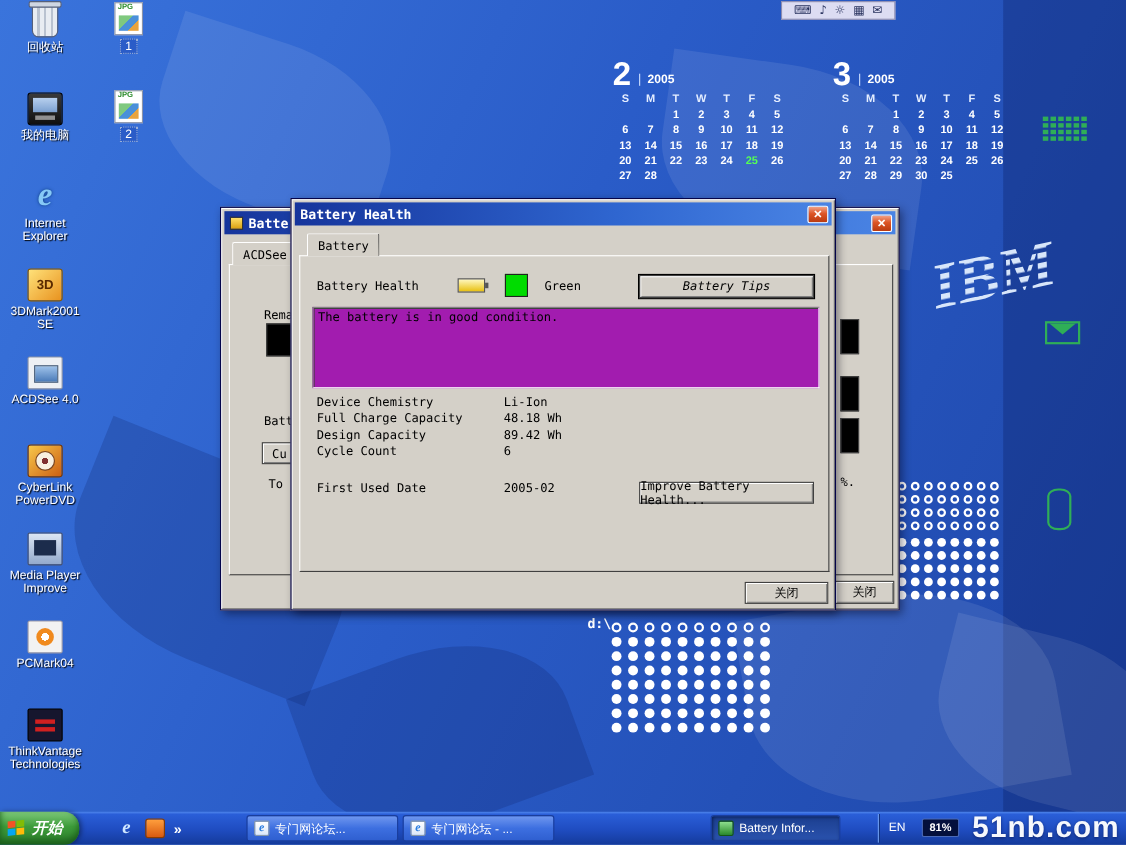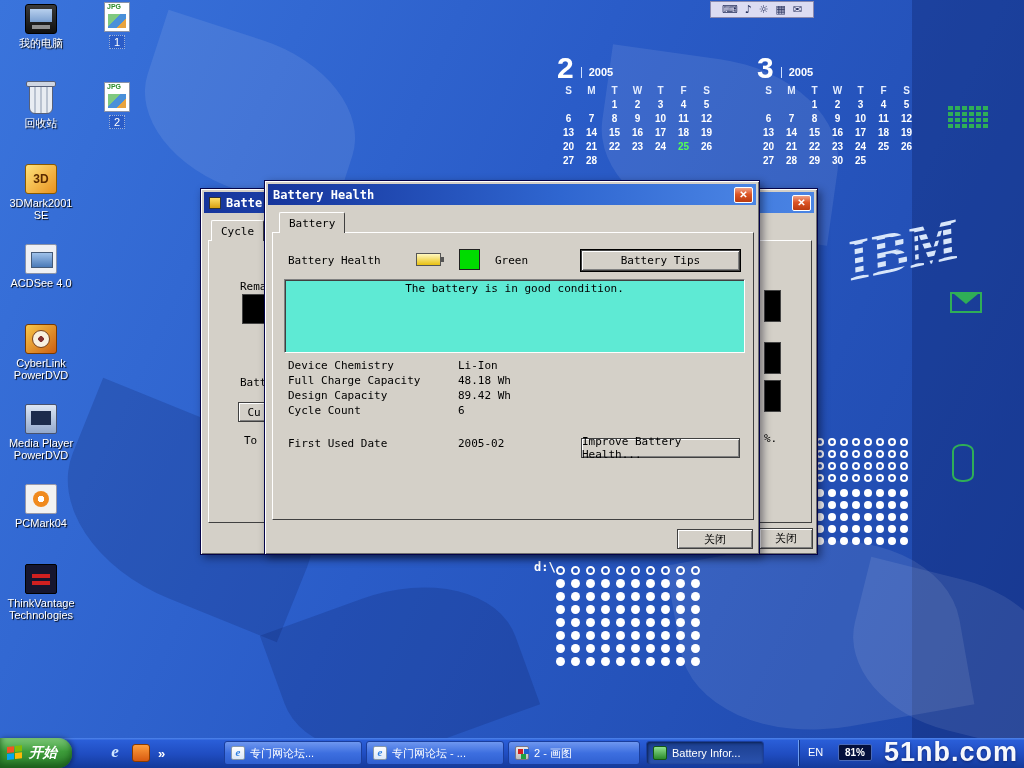--- a/index.html
+++ b/index.html
@@ -91,23 +91,23 @@
   .close-btn { width:19px; height:16px; border-radius:2px; flex:none;
     background:linear-gradient(#f1a287,#dd5526 45%,#b93a10); border:1px solid #fff;
     color:#fff; font:bold 10px "Liberation Sans",sans-serif; display:flex; align-items:center; justify-content:center; }
   .tab { position:absolute; height:21px; padding:0 9px; background:#d4d0c8;
     border:1px solid #404040; border-bottom:none; border-left-color:#fff; border-top-color:#fff;
     font:11px "DejaVu Sans Mono",monospace; display:flex; align-items:center; z-index:3; border-radius:2px 2px 0 0; }
   .tabpage { position:absolute; background:#d4d0c8; border:1px solid #404040; border-left-color:#fff; border-top-color:#fff; z-index:2; }
   .cbtn { position:absolute; background:#d4d0c8; border:1px solid #404040;
     box-shadow: inset 1px 1px 0 #fff, inset -1px -1px 0 #808080;
     font:11px "DejaVu Sans Mono",monospace; color:#000; display:flex; align-items:center; justify-content:center; }
-  .cbtn.default { outline:1px solid #000; }
-  .sunken { position:absolute; background:#5eead4; border:1px solid #808080; border-right-color:#fff; border-bottom-color:#fff;
-    box-shadow: inset 1px 1px 0 #404040; text-align: center; }
+  .cbtn.default { outline:1px solid #000;font-style:italic; }
+  .sunken { position:absolute; background:#a21caf; border:1px solid #808080; border-right-color:#fff; border-bottom-color:#fff;
+    box-shadow: inset 1px 1px 0 #404040; }
   .mono { position:absolute; font:11px "DejaVu Sans Mono",monospace; color:#000; white-space:nowrap; }
   .black-box { position:absolute; background:#000; border:1px solid #444; }
 
   #bg-window { left:200px; top:188px; width:618px; height:367px; z-index:20; }
   #dialog    { left:264px; top:180px; width:496px; height:375px; z-index:30; }
 
   .batt-icon { position:absolute; width:25px; height:13px; background:linear-gradient(#fff8c0,#e8c010); border:1px solid #555; }
   .batt-icon::after { content:""; position:absolute; right:-4px; top:3px; width:3px; height:5px; background:#555; }
   .status-sq { position:absolute; width:21px; height:21px; background:#00dc00; border:1px solid #222; }
 
@@ -463,42 +463,46 @@
       <span class="cal-cell">29</span>
       <span class="cal-cell">30</span>
       <span class="cal-cell">25</span>
       <span class="cal-cell"></span>
       <span class="cal-cell"></span>
     </div>
   </div>
 
 <div id="desktop-icons">
     <div class="desk-icon">
+     <div class="dicon icn-recycle-bin"></div>
+     <div class="dlabel">回收站</div>
+   </div>
+    <div class="desk-icon">
      <div class="dicon icn-my-computer"></div>
      <div class="dlabel">我的电脑</div>
    </div>
     <div class="desk-icon">
-     <div class="dicon icn-recycle-bin"></div>
-     <div class="dlabel">回收站</div>
+     <div class="dicon icn-ie"></div>
+     <div class="dlabel">Internet Explorer</div>
    </div>
     <div class="desk-icon">
      <div class="dicon icn-3dmark"></div>
      <div class="dlabel">3DMark2001 SE</div>
    </div>
     <div class="desk-icon">
      <div class="dicon icn-acdsee"></div>
      <div class="dlabel">ACDSee 4.0</div>
    </div>
     <div class="desk-icon">
      <div class="dicon icn-powerdvd"></div>
      <div class="dlabel">CyberLink PowerDVD</div>
    </div>
     <div class="desk-icon">
      <div class="dicon icn-mpc"></div>
-     <div class="dlabel">Media Player PowerDVD</div>
+     <div class="dlabel">Media Player Improve</div>
    </div>
     <div class="desk-icon">
      <div class="dicon icn-pcmark"></div>
      <div class="dlabel">PCMark04</div>
    </div>
     <div class="desk-icon">
      <div class="dicon icn-thinkvantage"></div>
      <div class="dlabel">ThinkVantage Technologies</div>
    </div>
   </div>
@@ -529,21 +533,21 @@
 
 <div class="winframe" id="bg-window">
   <div class="titlebar">
     <span class="title-icon"></span>
     <span class="title-text">Batte</span>
     <span class="close-btn">
         <span>✕</span>
       </span>
   </div>
   <div class="tab" style="left:10px;top:31px">
-    <span>Cycle</span>
+    <span>ACDSee</span>
   </div>
   <div class="tabpage" style="left:7px;top:51px;width:604px;height:283px">
     <span class="mono" style="left:31px;top:39px">Remain</span>
     <span class="black-box" style="left:33px;top:53px;width:25px;height:30px"></span>
     <span class="mono" style="left:31px;top:135px">Batte</span>
     <span class="cbtn" style="left:29px;top:161px;width:32px;height:20px">Cu</span>
     <span class="mono" style="left:35px;top:193px">To i</span>
     <span class="black-box" style="left:555px;top:49px;width:17px;height:32px"></span>
     <span class="black-box" style="left:555px;top:101px;width:17px;height:32px"></span>
     <span class="black-box" style="left:555px;top:139px;width:17px;height:32px"></span>
@@ -615,23 +619,19 @@
   <span id="tray-lang">EN</span>
   <span id="tray-batt">81%</span>
 <div class="task-btn" style="left:224px;width:138px">
       <span class="ticon ticon-ie-page"></span>
       <span class="tlabel">专门网论坛...</span>
     </div>
     <div class="task-btn" style="left:366px;width:138px">
       <span class="ticon ticon-ie-page"></span>
       <span class="tlabel">专门网论坛 - ...</span>
     </div>
-    <div class="task-btn" style="left:508px;width:132px">
-      <span class="ticon ticon-paint"></span>
-      <span class="tlabel">2 - 画图</span>
-    </div>
     <div class="task-btn active" style="left:646px;width:118px">
       <span class="ticon ticon-battery"></span>
       <span class="tlabel">Battery Infor...</span>
     </div>
   </div>
 
 <div id="watermark">51nb.com</div>
 
 </body></html>

